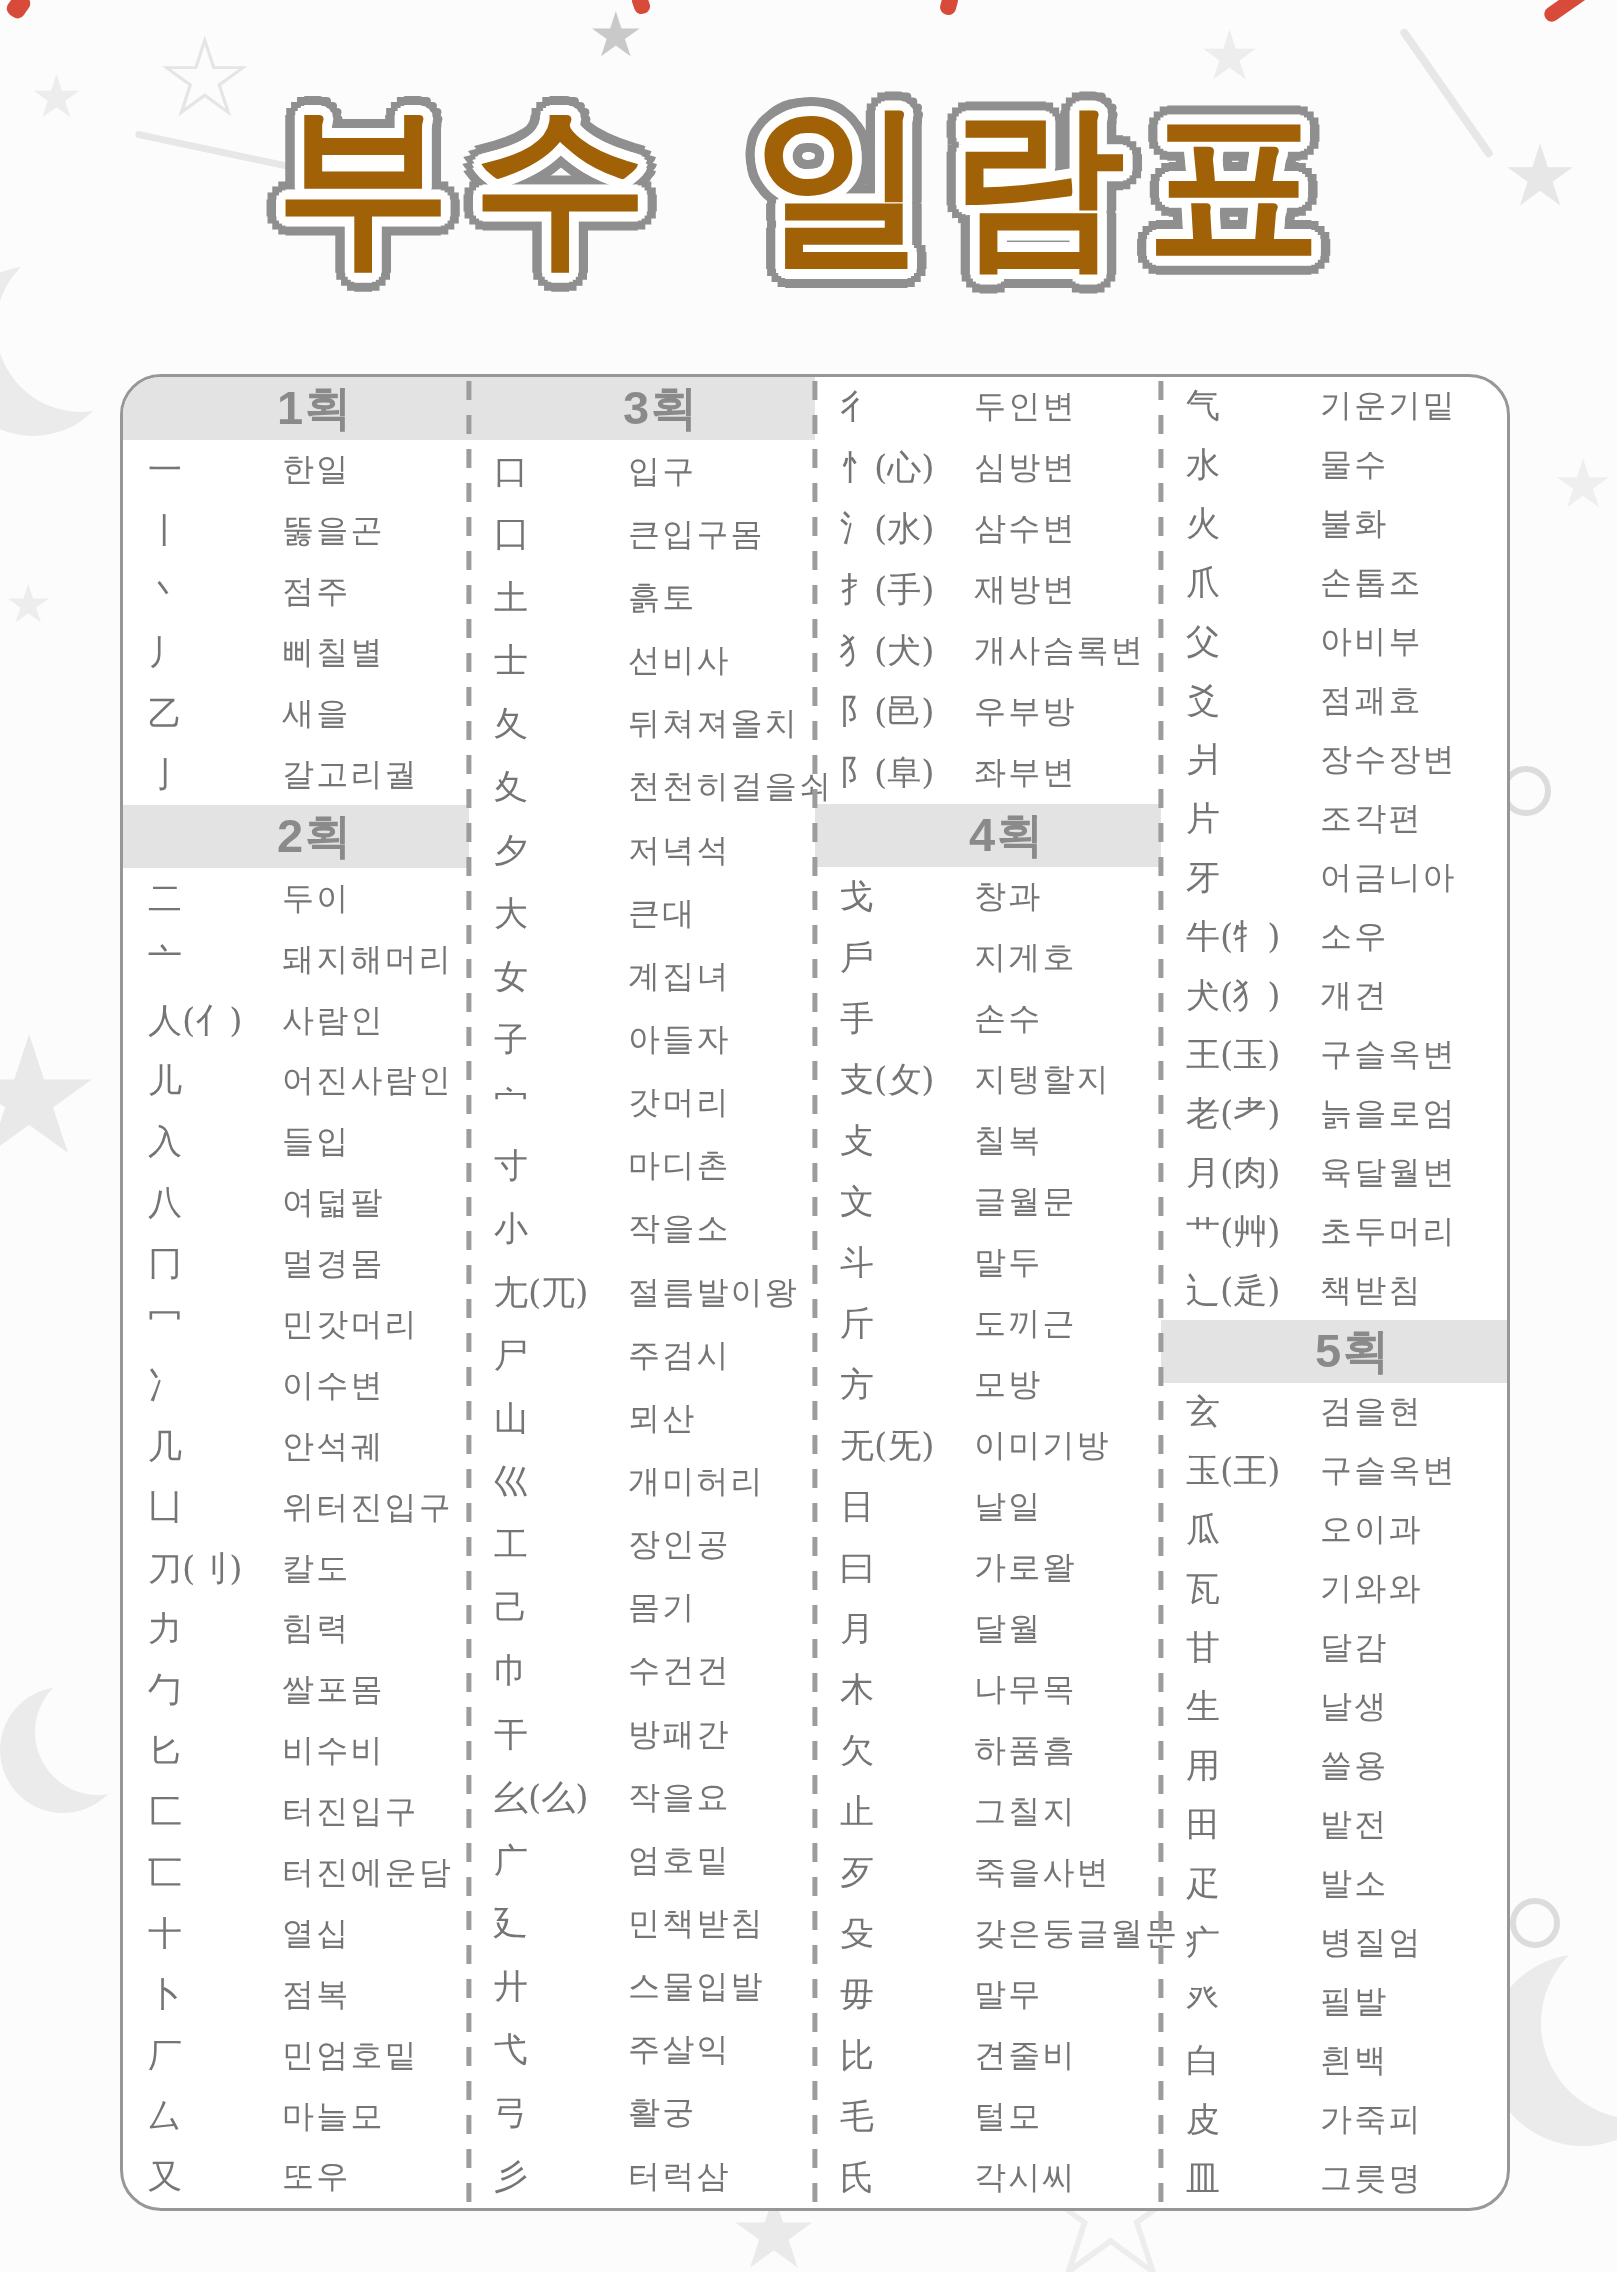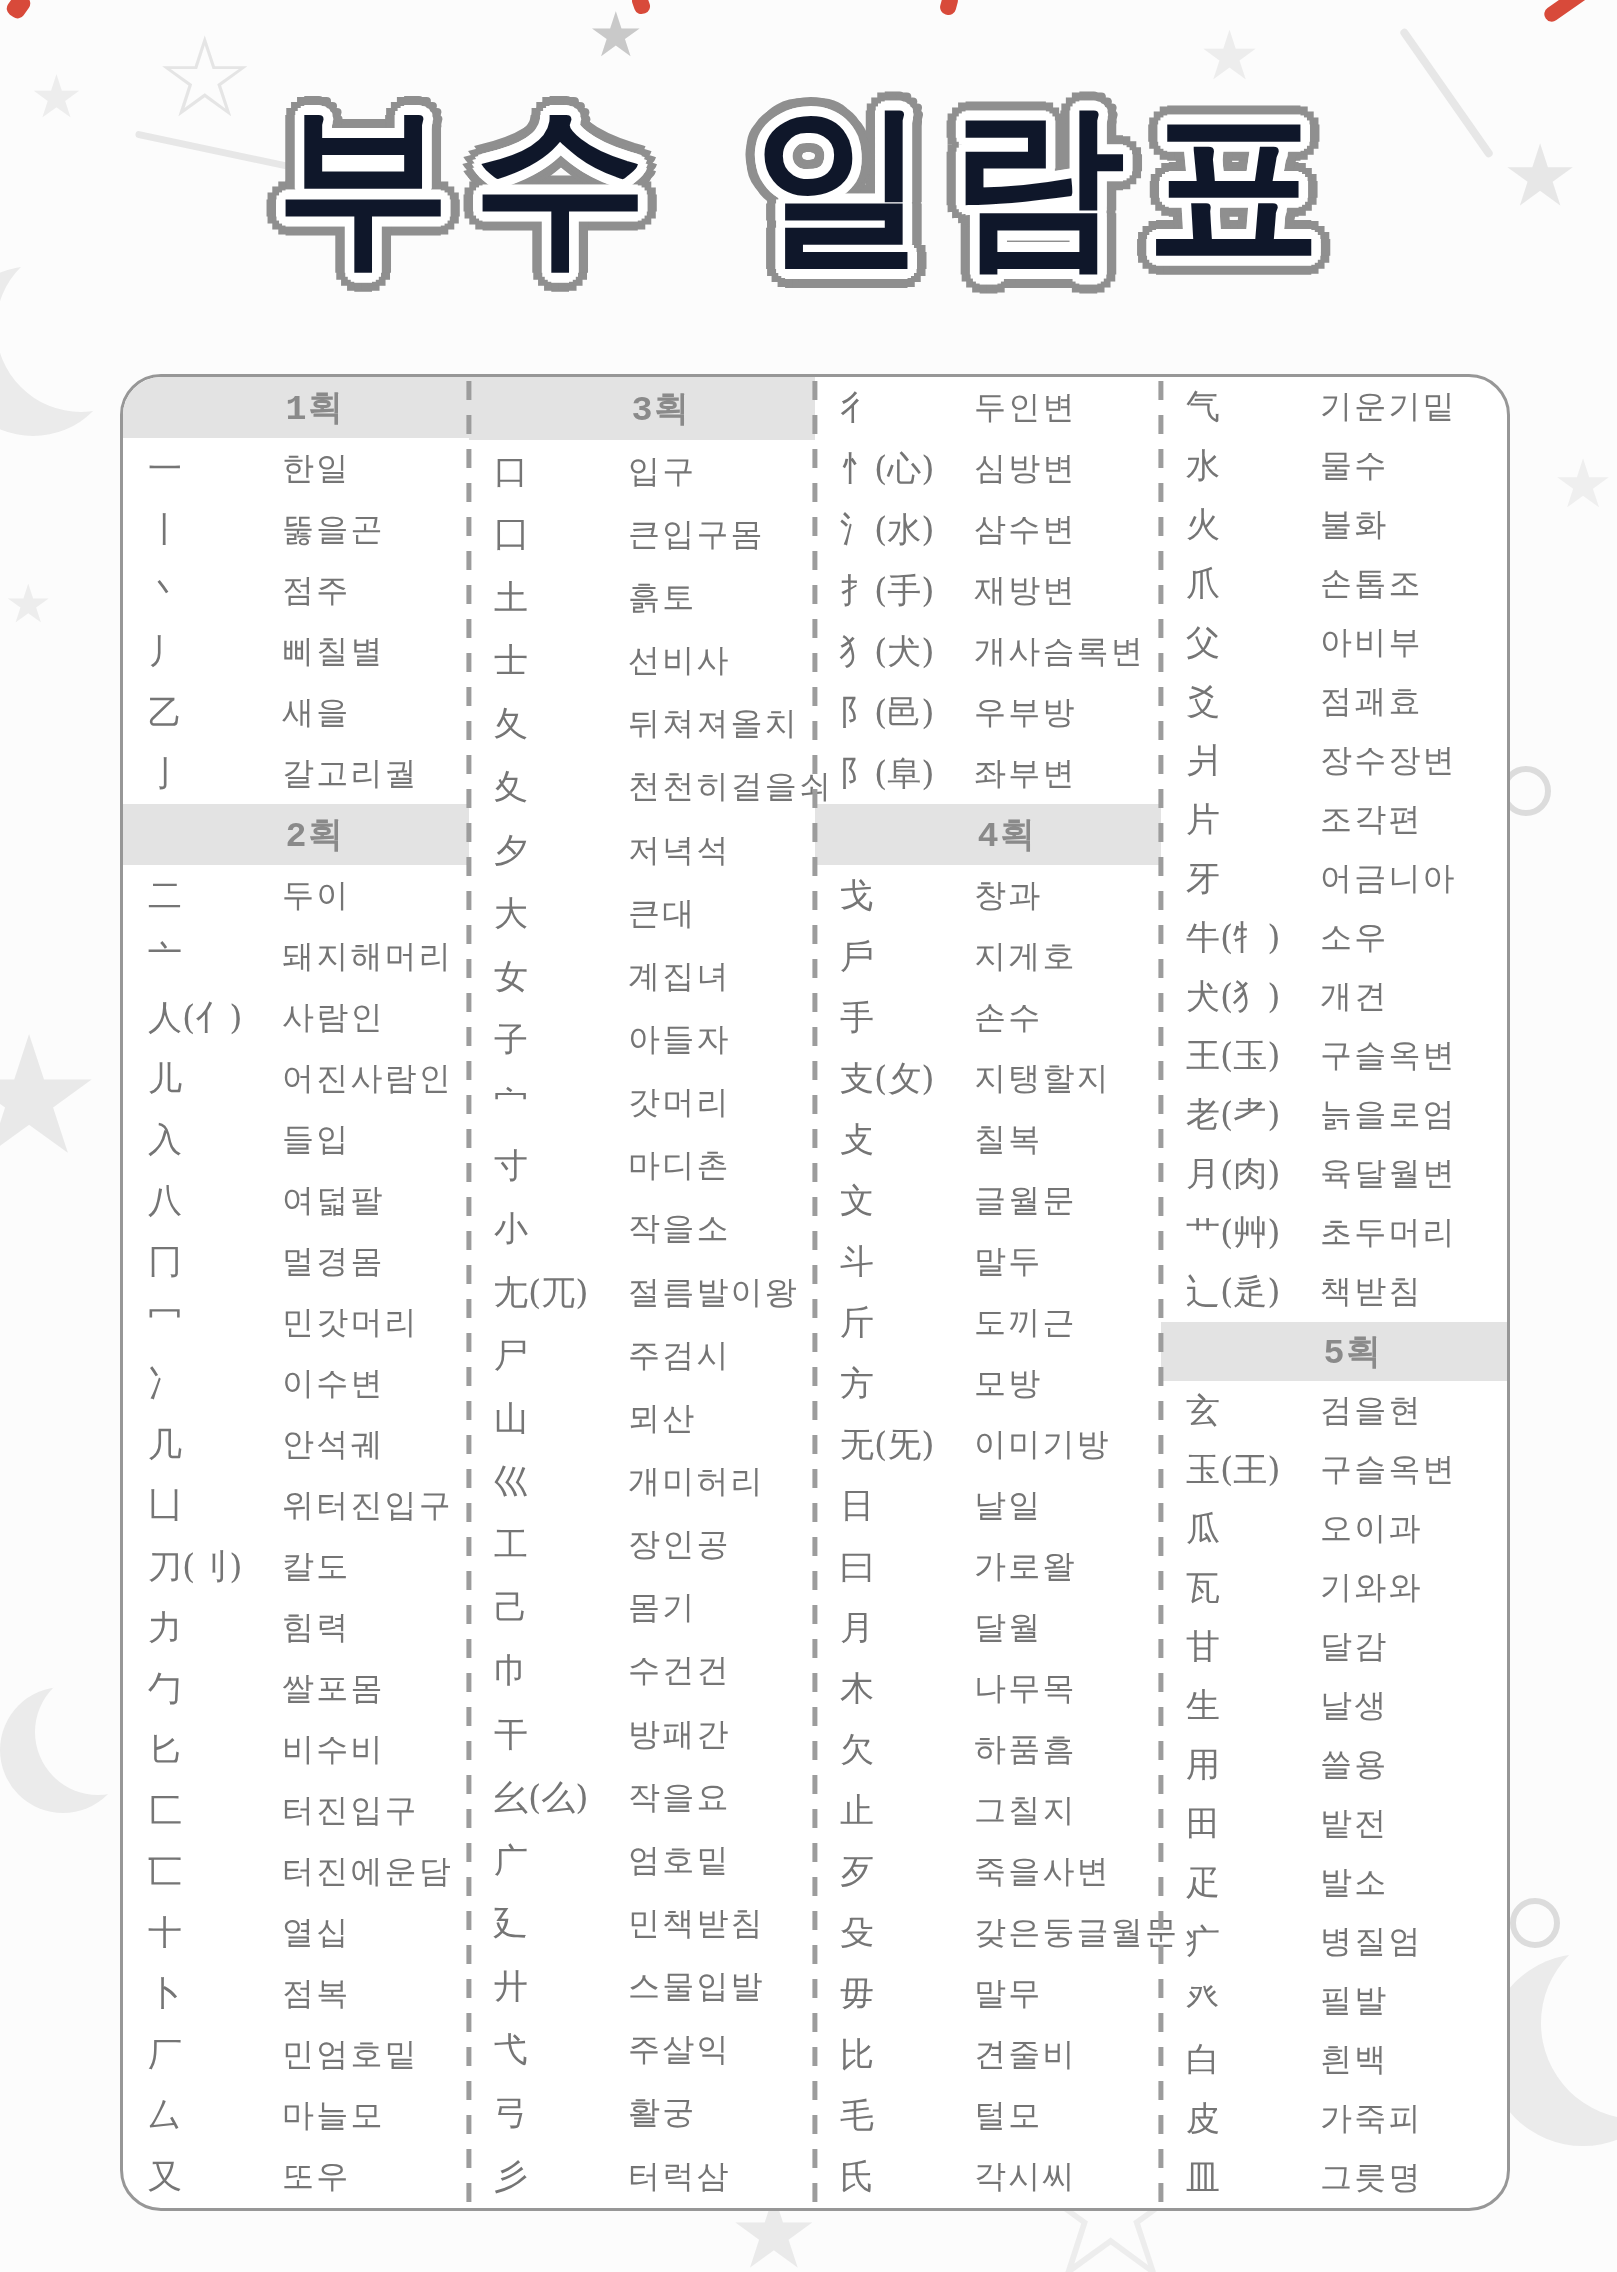--- a/index.html
+++ b/index.html
@@ -11,21 +11,21 @@
   .moon{border-radius:50%;background:#ebebeb;}
   .moon::after{content:'';position:absolute;border-radius:50%;background:#fcfcfc;
                left:28%;top:-14%;width:100%;height:100%;}
   .wheel{border:6px solid #dcdcdc;border-radius:50%;background:transparent;}
   .wand{background:#e7e7e7;border-radius:4.4px;}
   .redmark{position:absolute;z-index:4;background:#d84a3a;border-radius:7.4px;}
   
   .title-wrap{position:absolute;top:68px;left:0;width:100%;text-align:center;z-index:3;}
   .page-title{display:inline-block;white-space:nowrap;
     font-family:"DejaVu Sans","Liberation Sans",sans-serif;font-weight:bold;
-    font-size:176px;letter-spacing:21px;color:#0f172a;
+    font-size:176px;letter-spacing:21px;color:#a16207;
     text-shadow:
       9.6px 0 0 #fff,9px 3.7px 0 #fff,6.7px 6.7px 0 #fff,3.7px 9px 0 #fff,0 9.6px 0 #fff,
       -3.7px 9px 0 #fff,-6.7px 6.7px 0 #fff,-9px 3.7px 0 #fff,-9.6px 0 0 #fff,
       -9px -3.7px 0 #fff,-6.7px -6.7px 0 #fff,-3.7px -9px 0 #fff,0 -9.6px 0 #fff,
       3.7px -9px 0 #fff,6.7px -6.7px 0 #fff,9px -3.7px 0 #fff,
       19px 0 0 #8f8f8f,18px 7.4px 0 #8f8f8f,13.3px 13.3px 0 #8f8f8f,7.4px 18px 0 #8f8f8f,
       0 19px 0 #8f8f8f,-7.4px 18px 0 #8f8f8f,-13.3px 13.3px 0 #8f8f8f,-18px 7.4px 0 #8f8f8f,
       -19px 0 0 #8f8f8f,-18px -7.4px 0 #8f8f8f,-13.3px -13.3px 0 #8f8f8f,-7.4px -18px 0 #8f8f8f,
       0 -19px 0 #8f8f8f,7.4px -18px 0 #8f8f8f,13.3px -13.3px 0 #8f8f8f,18px -7.4px 0 #8f8f8f;}
   
@@ -35,22 +35,22 @@
   .col{flex:1 1 0;display:flex;flex-direction:column;min-width:0;}
   .sep{position:absolute;top:4.4px;bottom:4.4px;width:5.2px;transform:translateX(-50%);
     background:repeating-linear-gradient(to bottom,#9c9c9c 0 19px,transparent 19px 34px);}
   .sep.s1{left:25%;} .sep.s2{left:50%;} .sep.s3{left:75%;}
   .row{position:relative;flex:1 1 0;}
   .radical{position:absolute;left:25px;top:50%;transform:translateY(-50%);
     font-size:34px;color:#757575;white-space:nowrap;}
   .kname{position:absolute;left:159px;top:50%;transform:translateY(-50%);
     font-size:32px;letter-spacing:2.2px;color:#757575;white-space:nowrap;}
   .hdr{flex:1 1 0;background:#e3e3e3;display:flex;align-items:center;justify-content:center;}
-  .hdr-label{font-family:Liberation Mono, monospace;font-weight:bold;
-    font-size:35px;color:#8a8a8a;letter-spacing:1.5px;margin-left:38px;}
+  .hdr-label{font-family:Liberation Sans, sans-serif;font-weight:bold;
+    font-size:47px;color:#8a8a8a;letter-spacing:1.5px;margin-left:38px;}
 </style>
 </head>
 <body>
 
 <div class="page">
 
   <div class="redmark" style="left:9px;top:-6px;width:19px;height:24px;transform:rotate(35deg);"></div>
   <div class="redmark" style="left:633px;top:-7.4px;width:16.3px;height:21px;transform:rotate(-20deg);"></div>
   <div class="redmark" style="left:941px;top:-7.4px;width:16.3px;height:22px;transform:rotate(15deg);"></div>
   <div class="redmark" style="left:1541px;top:-4.4px;width:52px;height:15px;transform:rotate(-35deg);"></div>

